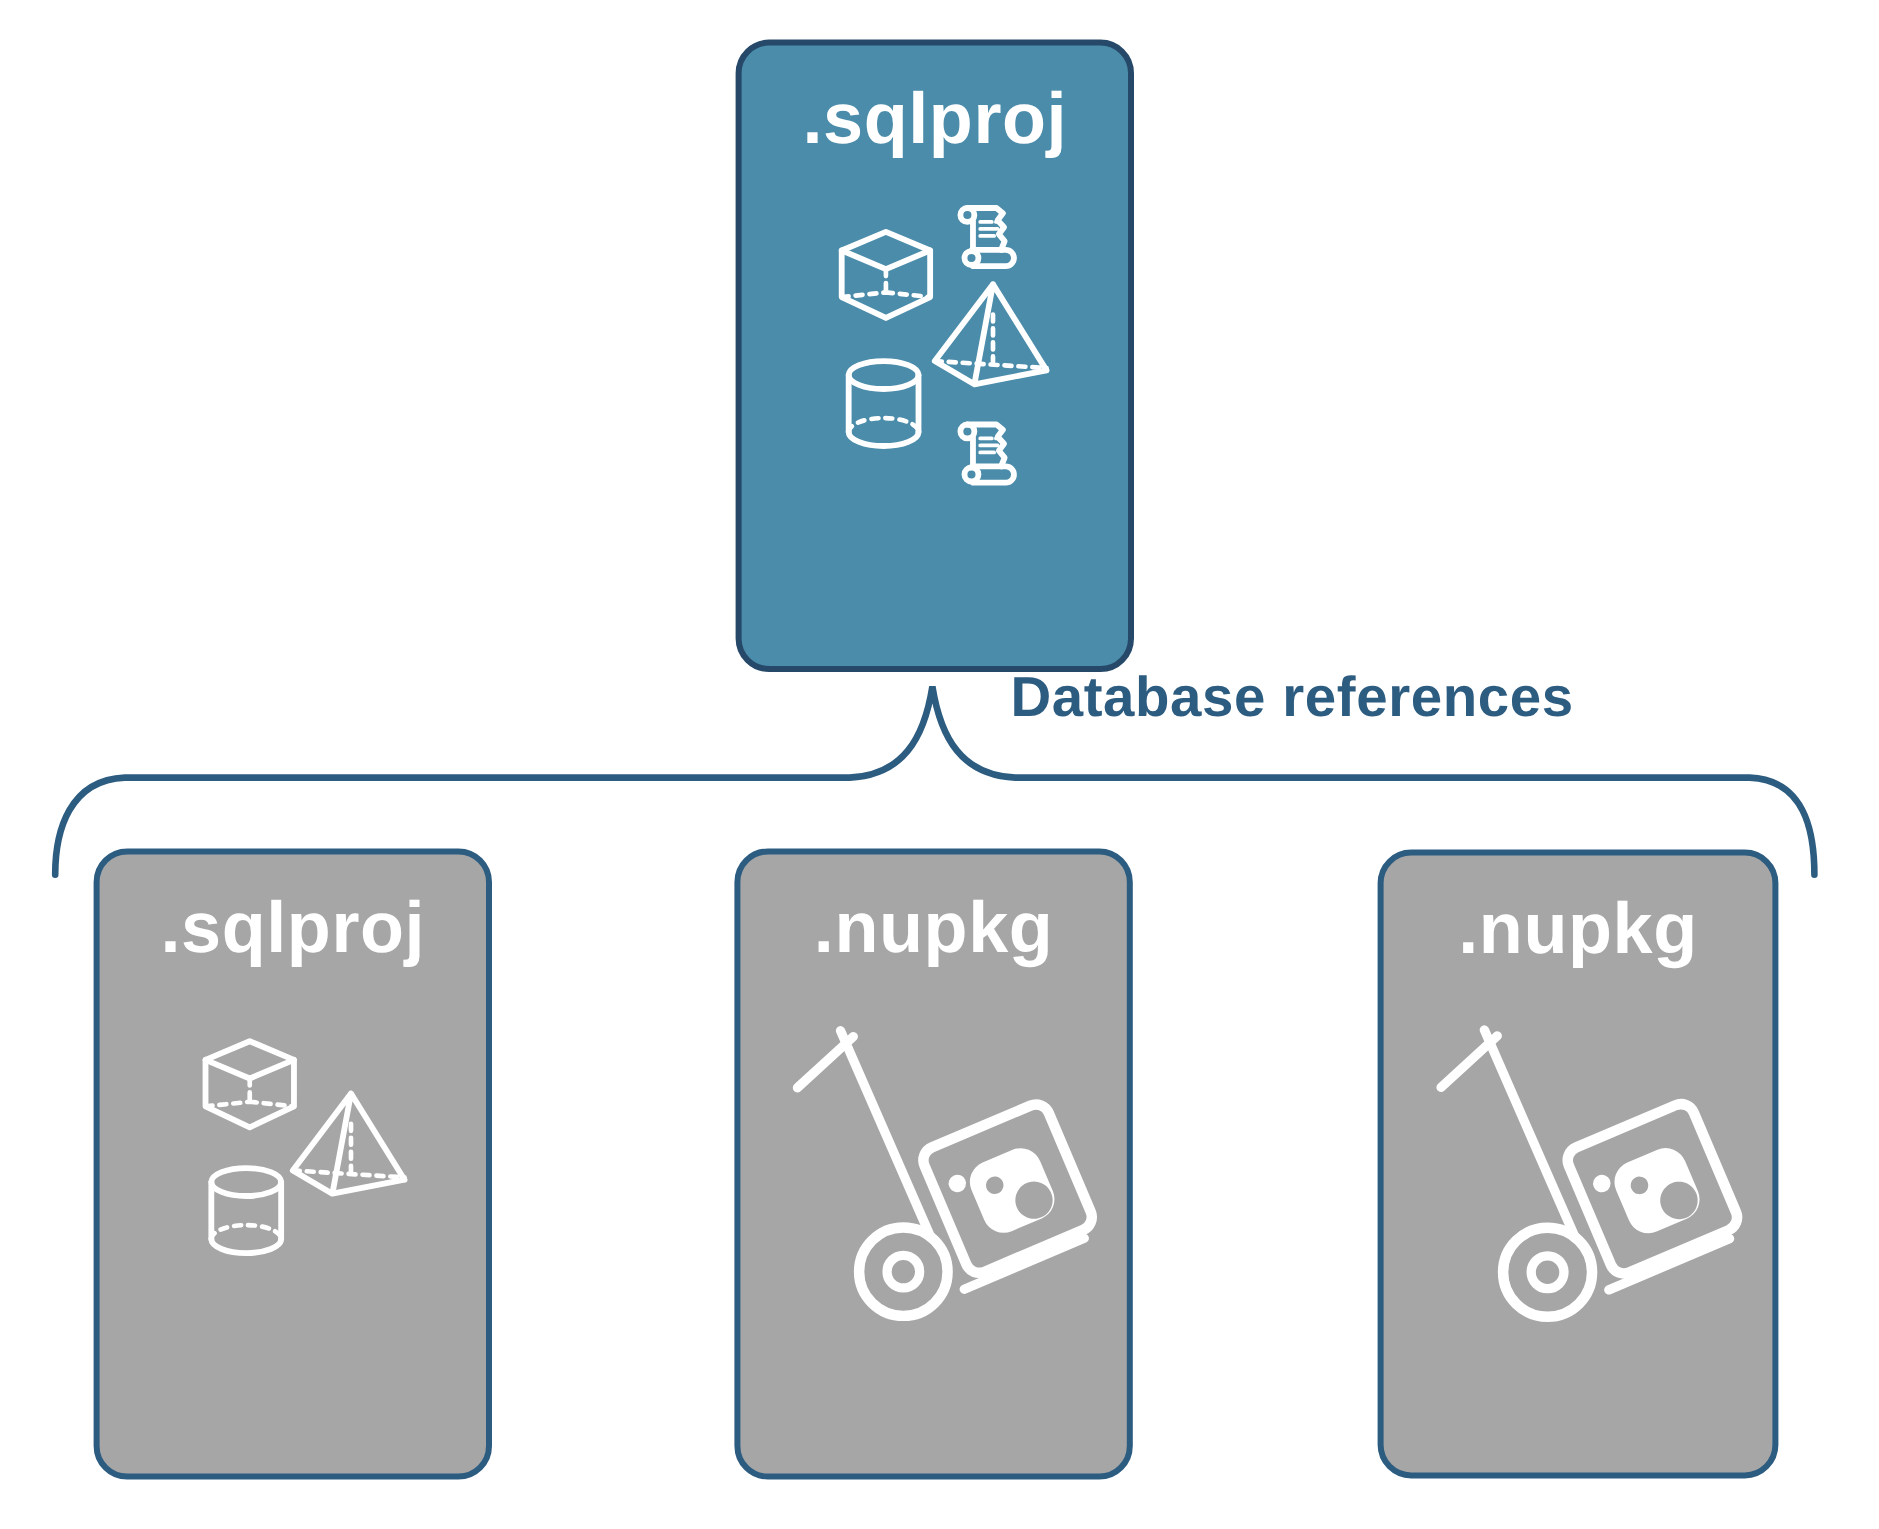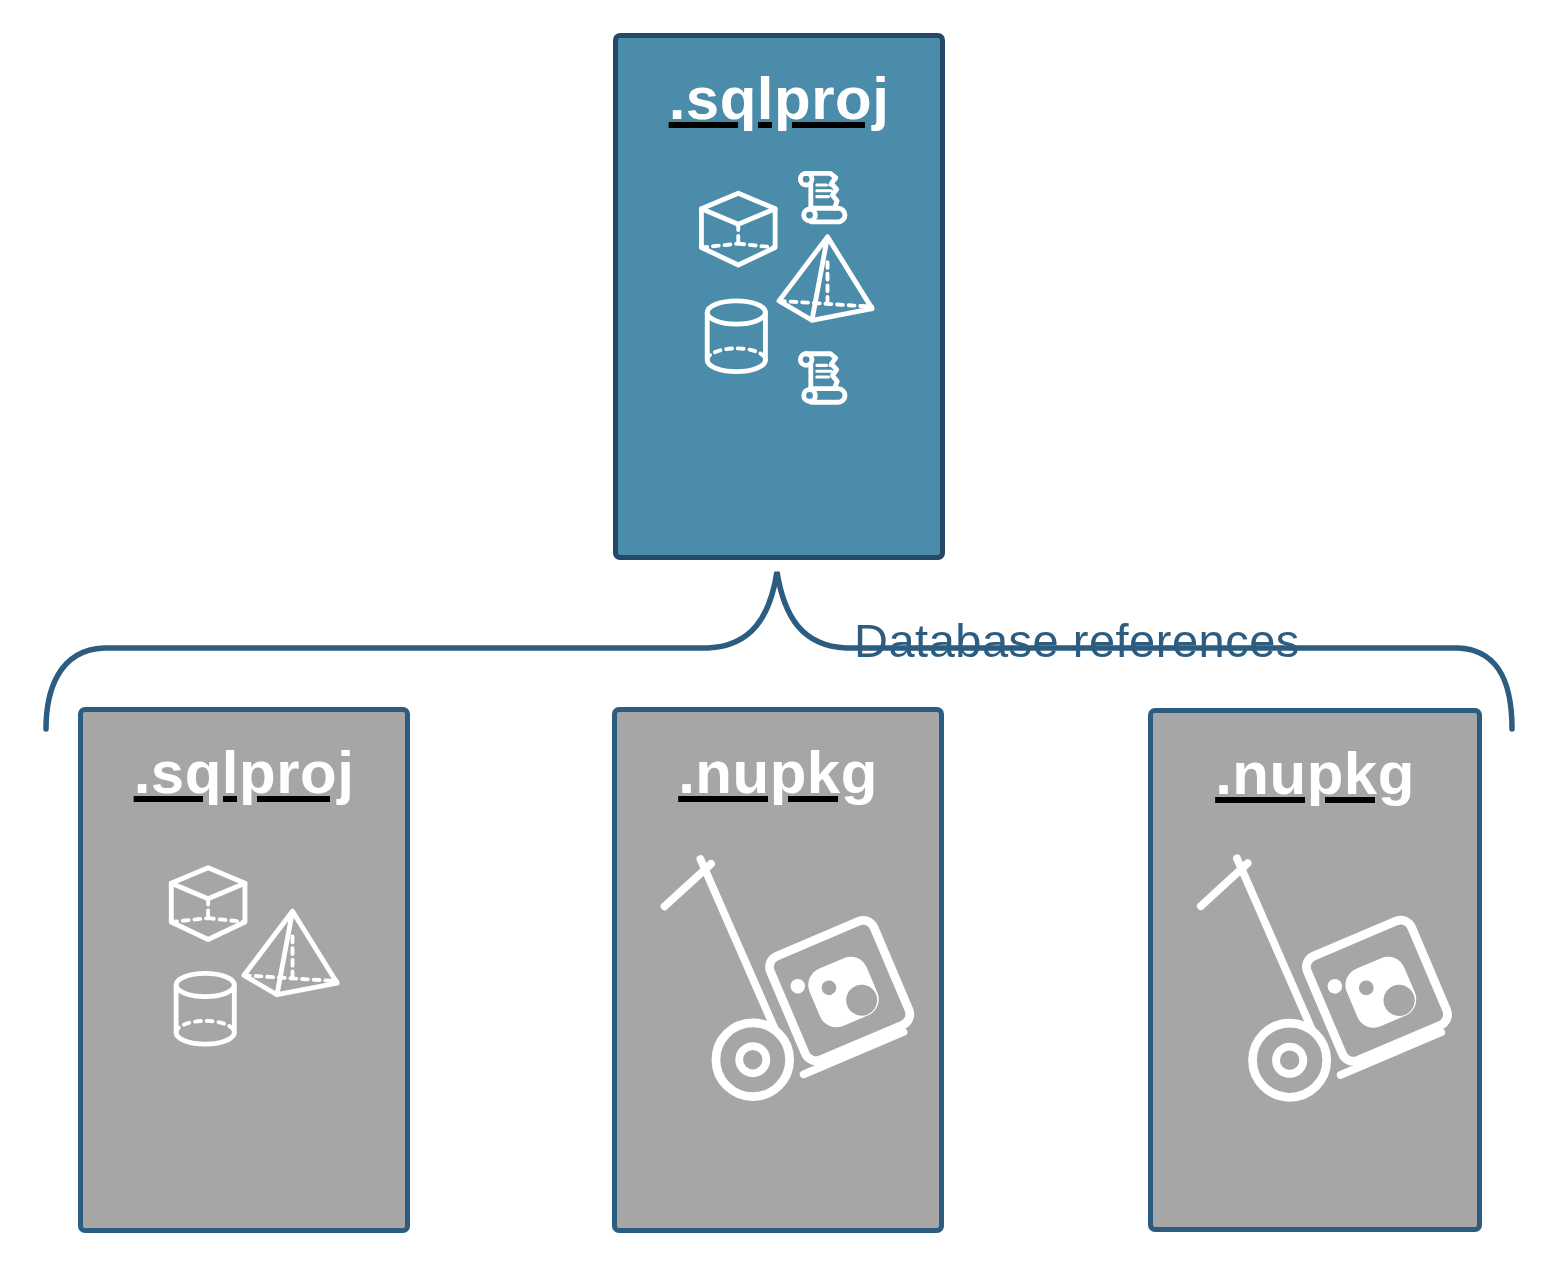--- a/index.html
+++ b/index.html
@@ -1,21 +1,21 @@
 <!DOCTYPE html>
 <html><head>
 <meta charset="utf-8">
 <style>
   html,body{margin:0;padding:0;background:#ffffff;}
   .canvas{position:relative;width:1566px;height:1274px;background:#ffffff;overflow:hidden;
           font-family:"Liberation Sans", sans-serif;}
   .brace{position:absolute;left:0;top:0;pointer-events:none;}
-  .connector-label{position:absolute;left:842px;top:613px;font-size:47px;font-weight:normal;
-                   letter-spacing:0.5px;white-space:nowrap;margin-left:12px;}
-  .node{position:absolute;border:5px solid;border-radius:7px;box-sizing:border-box;text-decoration:underline;}
+  .connector-label{position:absolute;left:842px;top:553px;font-size:47px;font-weight:bold;
+                   letter-spacing:0.5px;white-space:nowrap;}
+  .node{position:absolute;border:5px solid;border-radius:28px;box-sizing:border-box;}
   .node .title{position:relative;z-index:2;text-align:center;padding-top:26px;margin:0;
                font-size:60px;font-weight:bold;color:#ffffff;letter-spacing:0.5px;}
   .node .art{position:absolute;left:0;top:0;width:100%;height:100%;z-index:1;}
   .art path, .art circle, .art ellipse, .art rect{vector-effect:none;}
   .w-stroke{stroke:#ffffff;fill:none;stroke-width:5;stroke-linecap:round;stroke-linejoin:round;}
   .w-dash{stroke:#ffffff;fill:none;stroke-width:4;stroke-linecap:round;stroke-dasharray:6 6;}
   .w-thin{stroke:#ffffff;fill:none;stroke-width:3.2;stroke-linecap:round;}
   .w-stroke8{stroke:#ffffff;fill:none;stroke-width:8;stroke-linecap:round;stroke-linejoin:round;}
   .w-stroke9{stroke:#ffffff;fill:none;stroke-width:9;stroke-linecap:round;stroke-linejoin:round;}
 </style>

